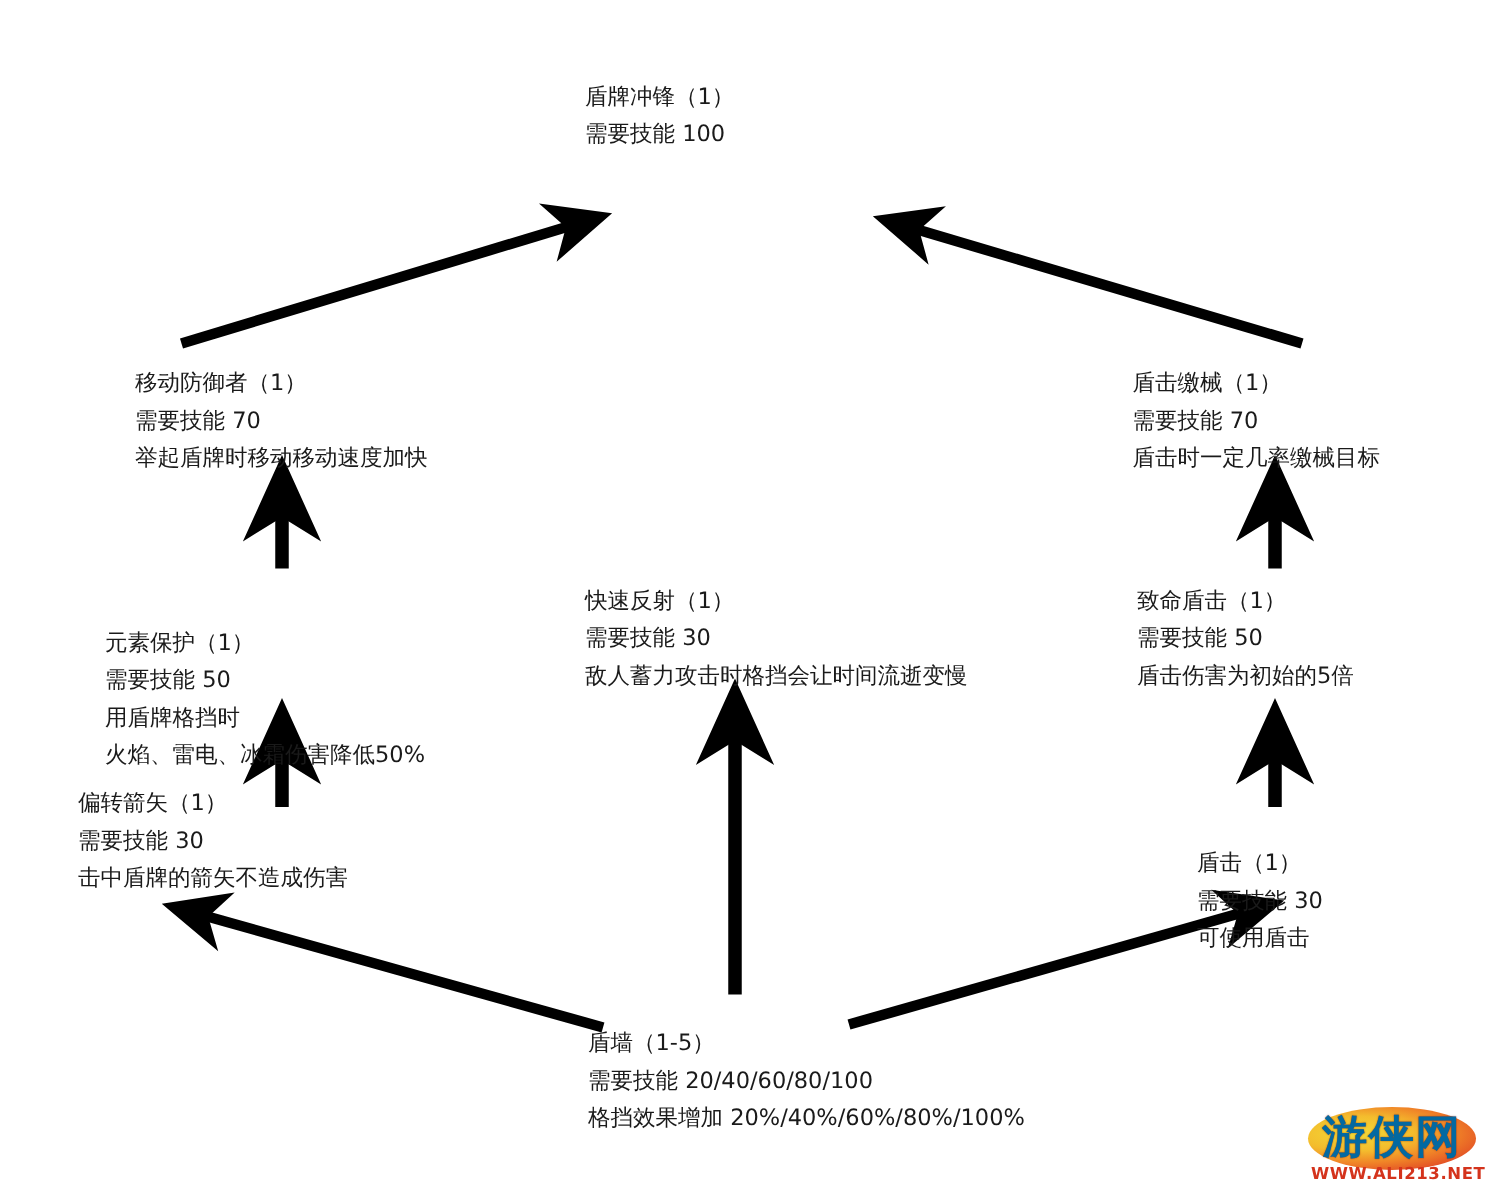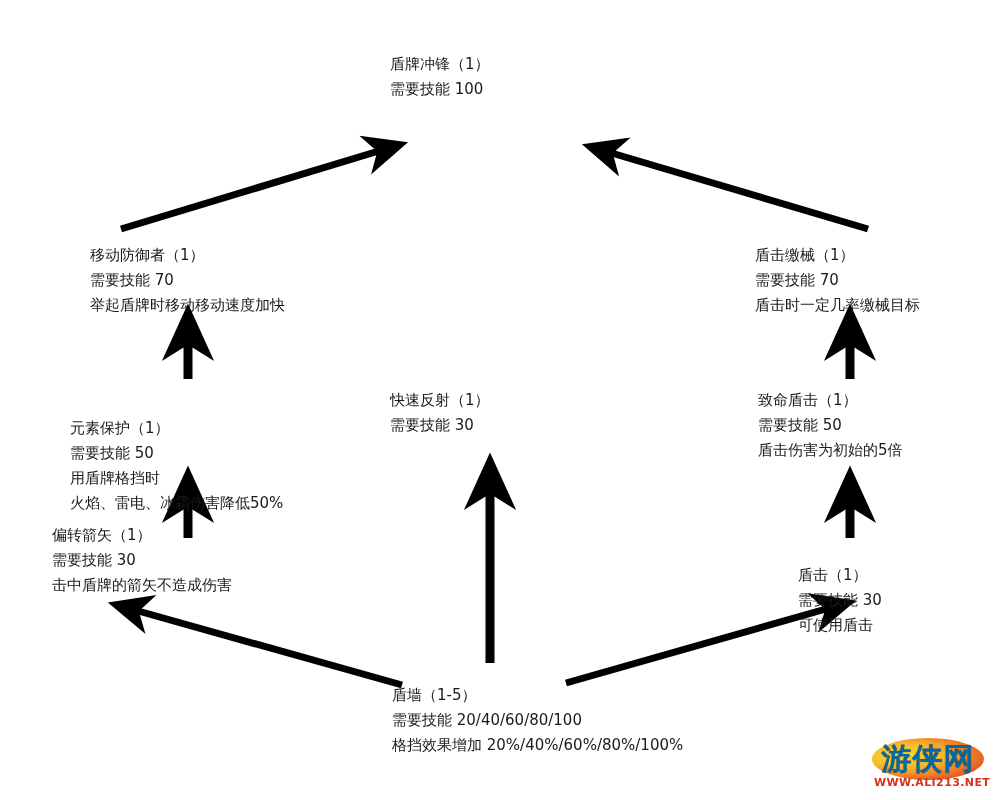--- a/index.html
+++ b/index.html
@@ -134,20 +134,21 @@
   <div class="node" style="left:70px; top:388px;margin-top:28px;">
     <span class="line">元素保护（1）</span>
     <span class="line">需要技能 50</span>
     <span class="line">用盾牌格挡时</span>
     <span class="line">火焰、雷电、冰霜伤害降低50%</span>
   </div>
 
   <div class="node" style="left:390px; top:388px;">
     <span class="line">快速反射（1）</span>
     <span class="line">需要技能 30</span>
+    <span class="line">敌人蓄力攻击时格挡会让时间流逝变慢</span>
   </div>
 
   <div class="node" style="left:758px; top:388px;">
     <span class="line">致命盾击（1）</span>
     <span class="line">需要技能 50</span>
     <span class="line">盾击伤害为初始的5倍</span>
   </div>
 
   <div class="node" style="left:52px; top:523px;">
     <span class="line">偏转箭矢（1）</span>

